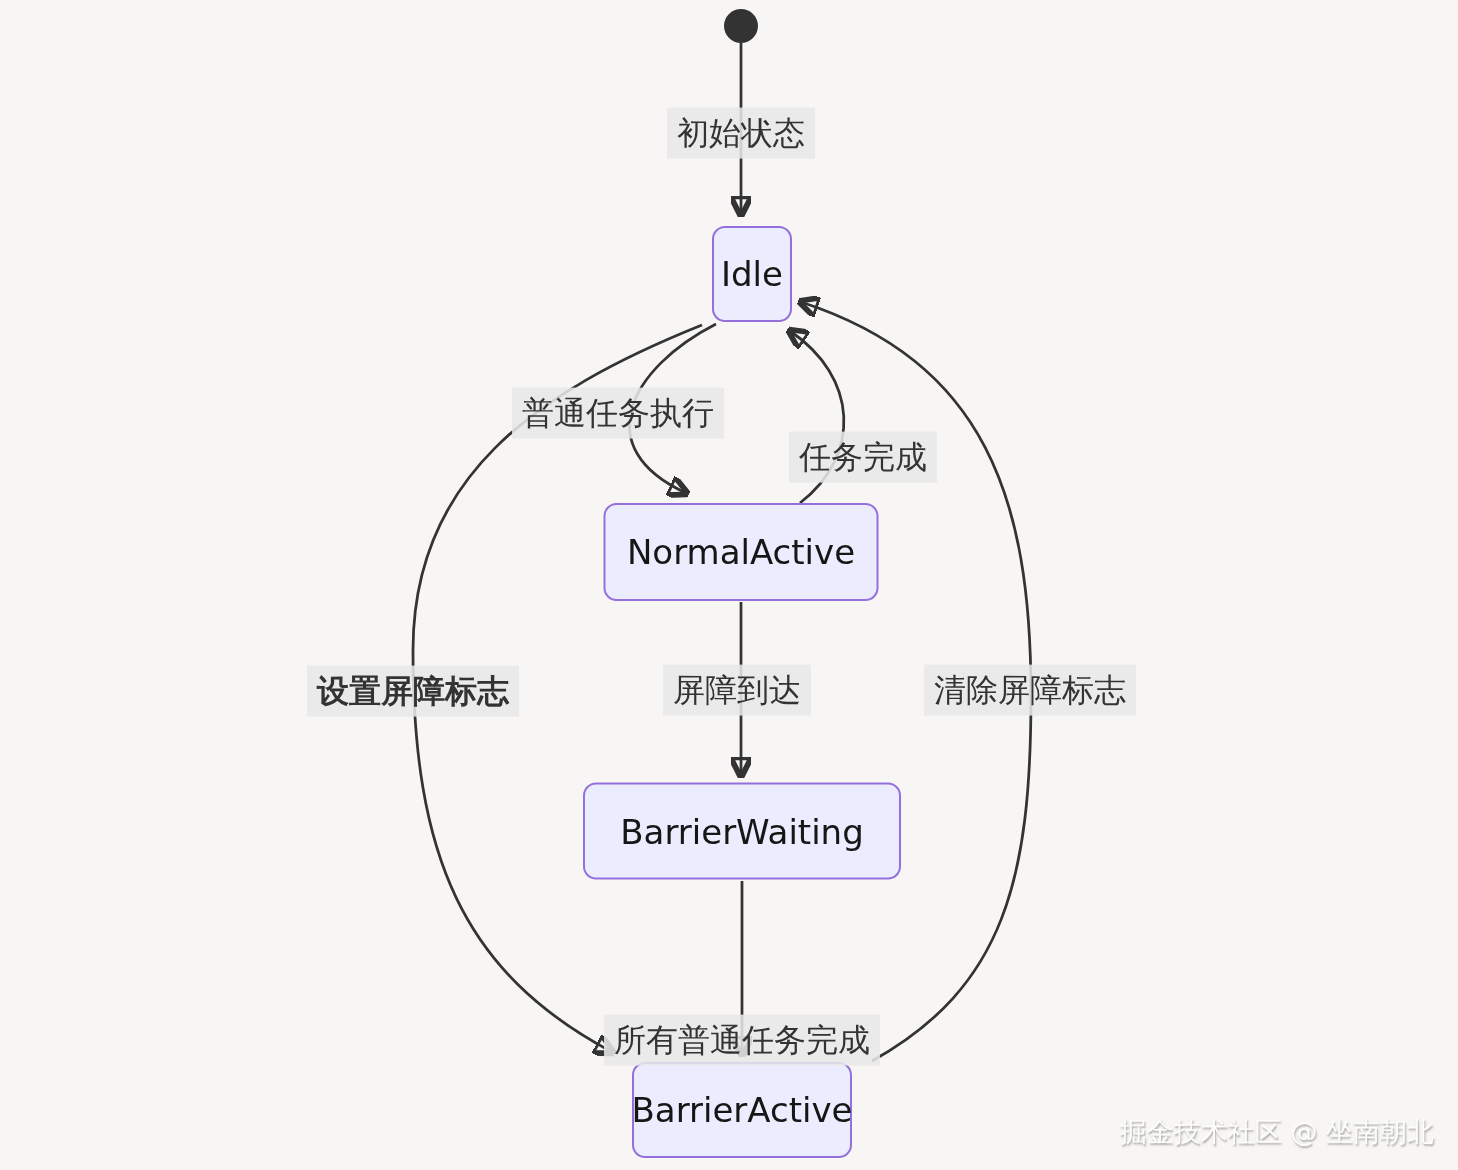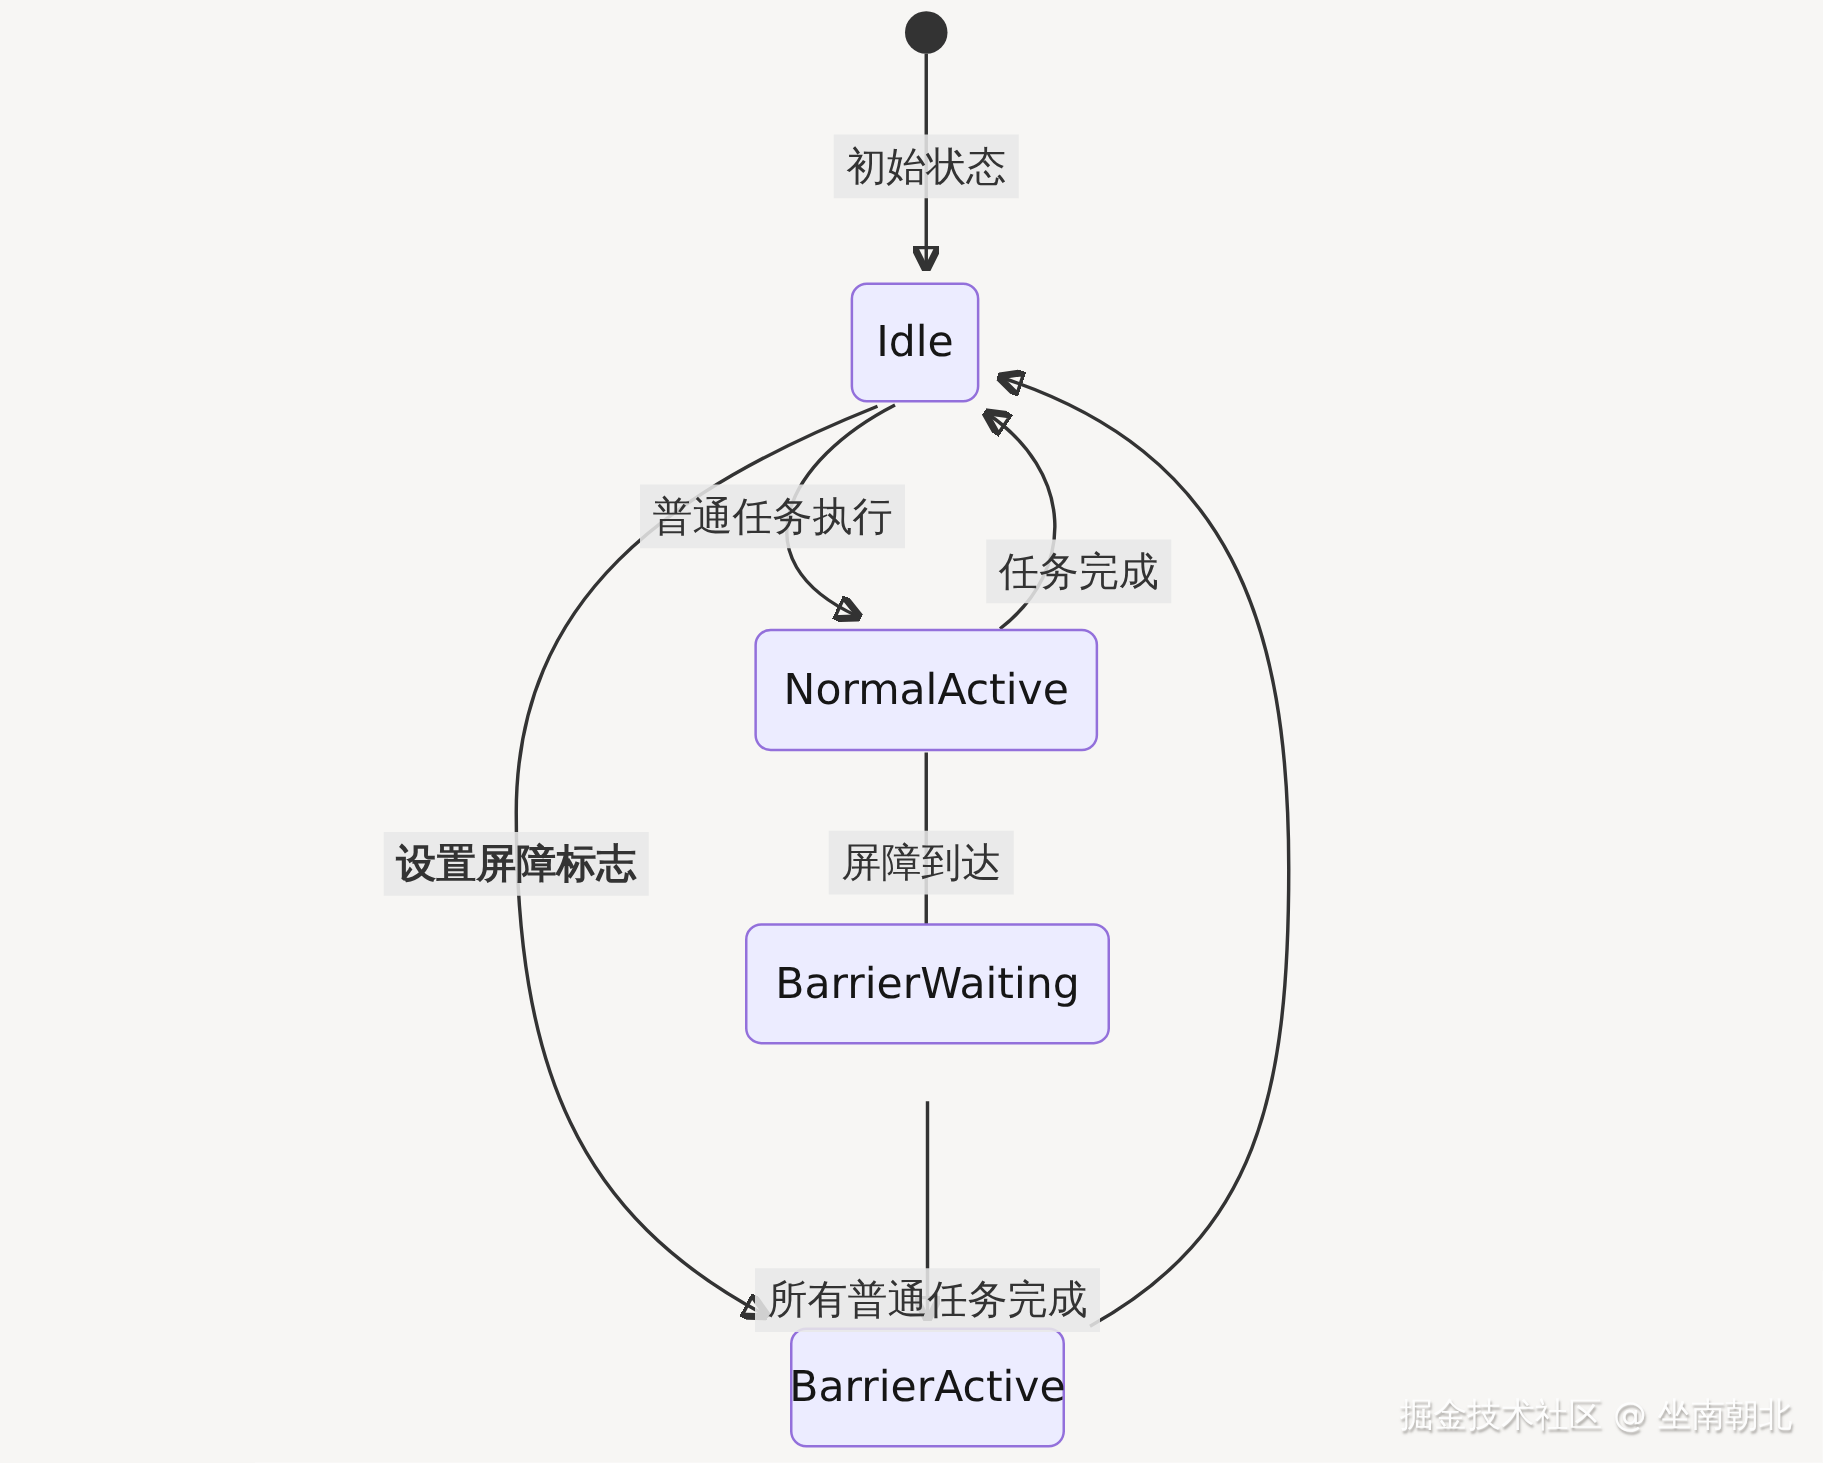--- a/index.html
+++ b/index.html
@@ -83,44 +83,45 @@
     <path d="M 716 324 C 630 368, 588 448, 686 493" marker-end="url(#arrow)"></path>
     <path d="M 800 503 C 862 455, 858 377, 790 331" marker-end="url(#arrow)"></path>
     <path d="M 702 325 C 535 392, 413 478, 413 650 C 413 855, 462 972, 612 1052" marker-end="url(#arrow)"></path>
     <path d="M 741 602 L 741 775" marker-end="url(#arrow)"></path>
     <path d="M 742 881 L 742 1054" marker-end="url(#arrow)"></path>
     <path d="M 872 1061 C 1005 987, 1031 878, 1031 695 C 1031 498, 985 362, 801 302" marker-end="url(#arrow)"></path>
   </svg>
 
   <div class="start-dot" style="left:741px; top:26px;"></div>
 
-  <div class="node" style="left:732px; top:274px; width:103px; height:96px;">
+  <div class="node" style="left:752px; top:274px; width:80px; height:96px;">
     <span>Idle</span>
   </div>
 
   <div class="node" style="left:741px; top:552px; width:275px; height:98px;">
     <span>NormalActive</span>
   </div>
 
-  <div class="node" style="left:742px; top:787px; width:292px; height:97px;">
+  <div class="node" style="left:742px; top:831px; width:318px; height:97px;">
     <span>BarrierWaiting</span>
   </div>
 
   <div class="node" style="left:742px; top:1110px; width:220px; height:96px;">
     <span>BarrierActive</span>
   </div>
 
   <div class="edge-label" style="left:741px; top:133px;">初始状态</div>
 
   <div class="edge-label" style="left:618px; top:413px;">普通任务执行</div>
 
   <div class="edge-label" style="left:863px; top:413px;margin-top:44px;">任务完成</div>
 
   <div class="edge-label" style="left:413px; top:691px;font-weight:bold;">设置屏障标志</div>
 
   <div class="edge-label" style="left:737px; top:690px;">屏障到达</div>
 
+  <div class="edge-label" style="left:1030px; top:690px;">清除屏障标志</div>
 
   <div class="edge-label" style="left:742px; top:992px;margin-top:48px;">所有普通任务完成</div>
 
   <div class="watermark">掘金技术社区 @ 坐南朝北</div>
 
 </div>
 
 </body></html>

